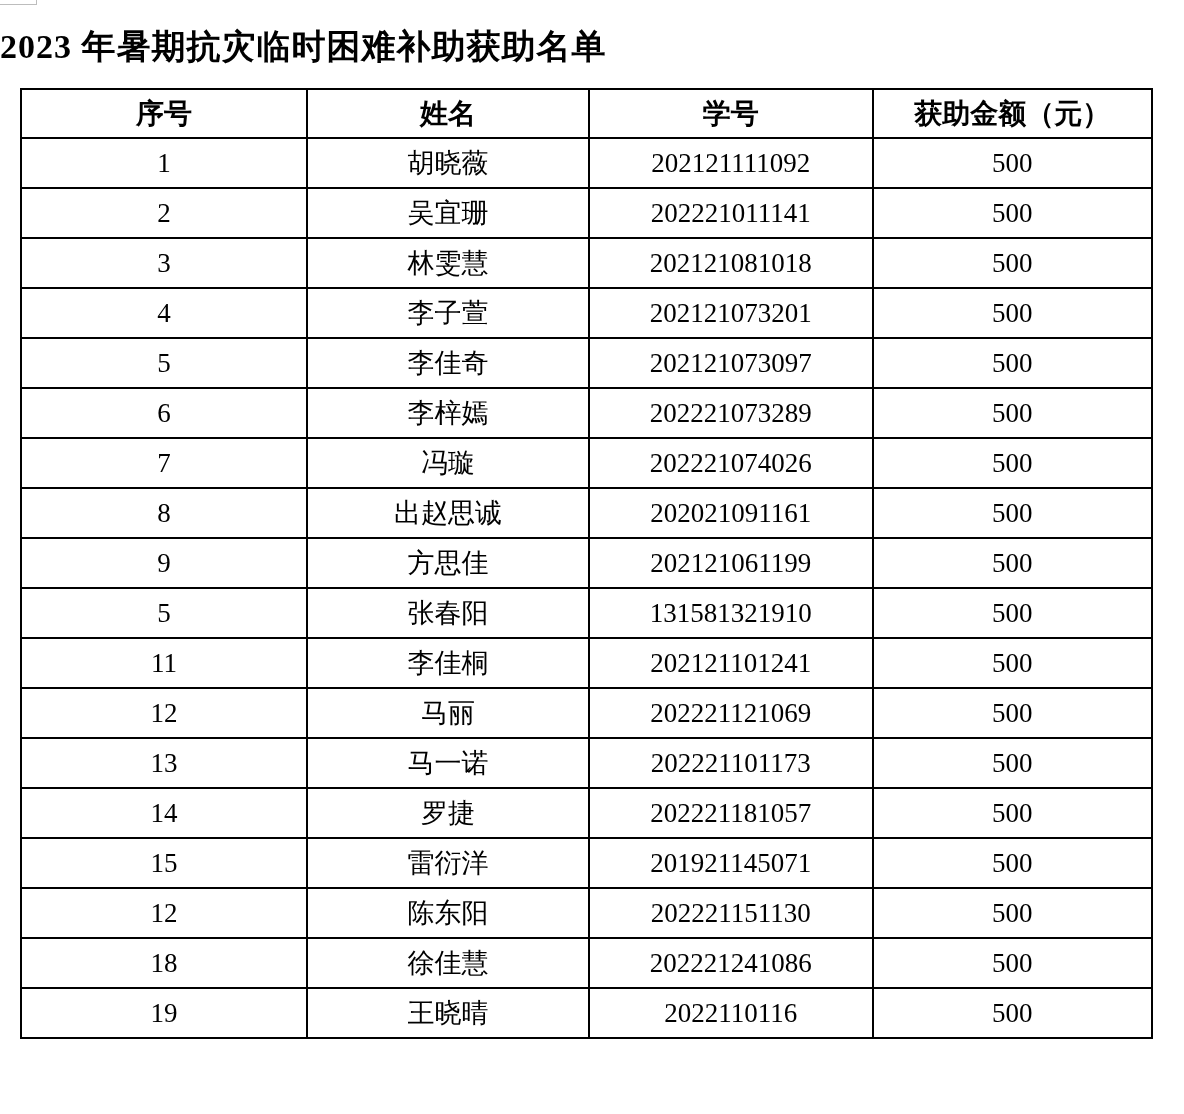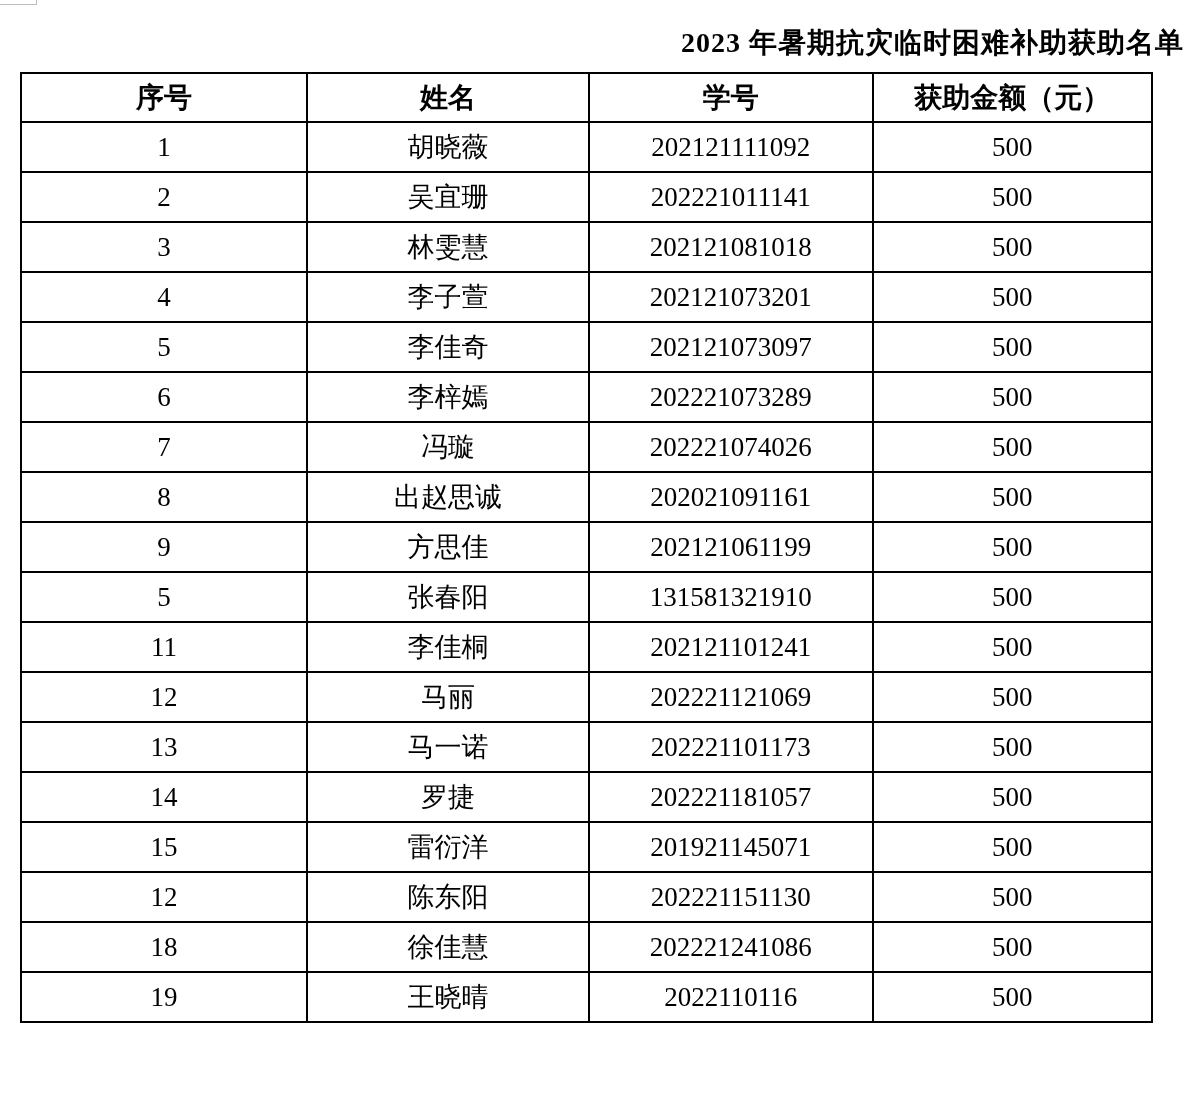--- a/index.html
+++ b/index.html
@@ -19,31 +19,31 @@
     width: 37px;
     height: 5px;
     border-right: 1px solid #bdbdbd;
     border-bottom: 1px solid #bdbdbd;
   }
   .doc-title {
     position: absolute;
     top: 24px;
     left: 0;
     width: 100%;
-    text-align: right;
-    font-size: 28px;
+    text-align: left;
+    font-size: 34px;
     font-weight: bold;
     letter-spacing: 1px;
     white-space: nowrap;
     font-family: Liberation Serif, serif;
   }
   table.recipients {
     position: absolute;
     left: 20px;
-    top: 72px;
+    top: 88px;
     width: 1133px;
     border-collapse: collapse;
     table-layout: fixed;
   }
   table.recipients th,
   table.recipients td {
     border: 2px solid #000000;
     text-align: center;
     vertical-align: middle;
     padding: 0;

